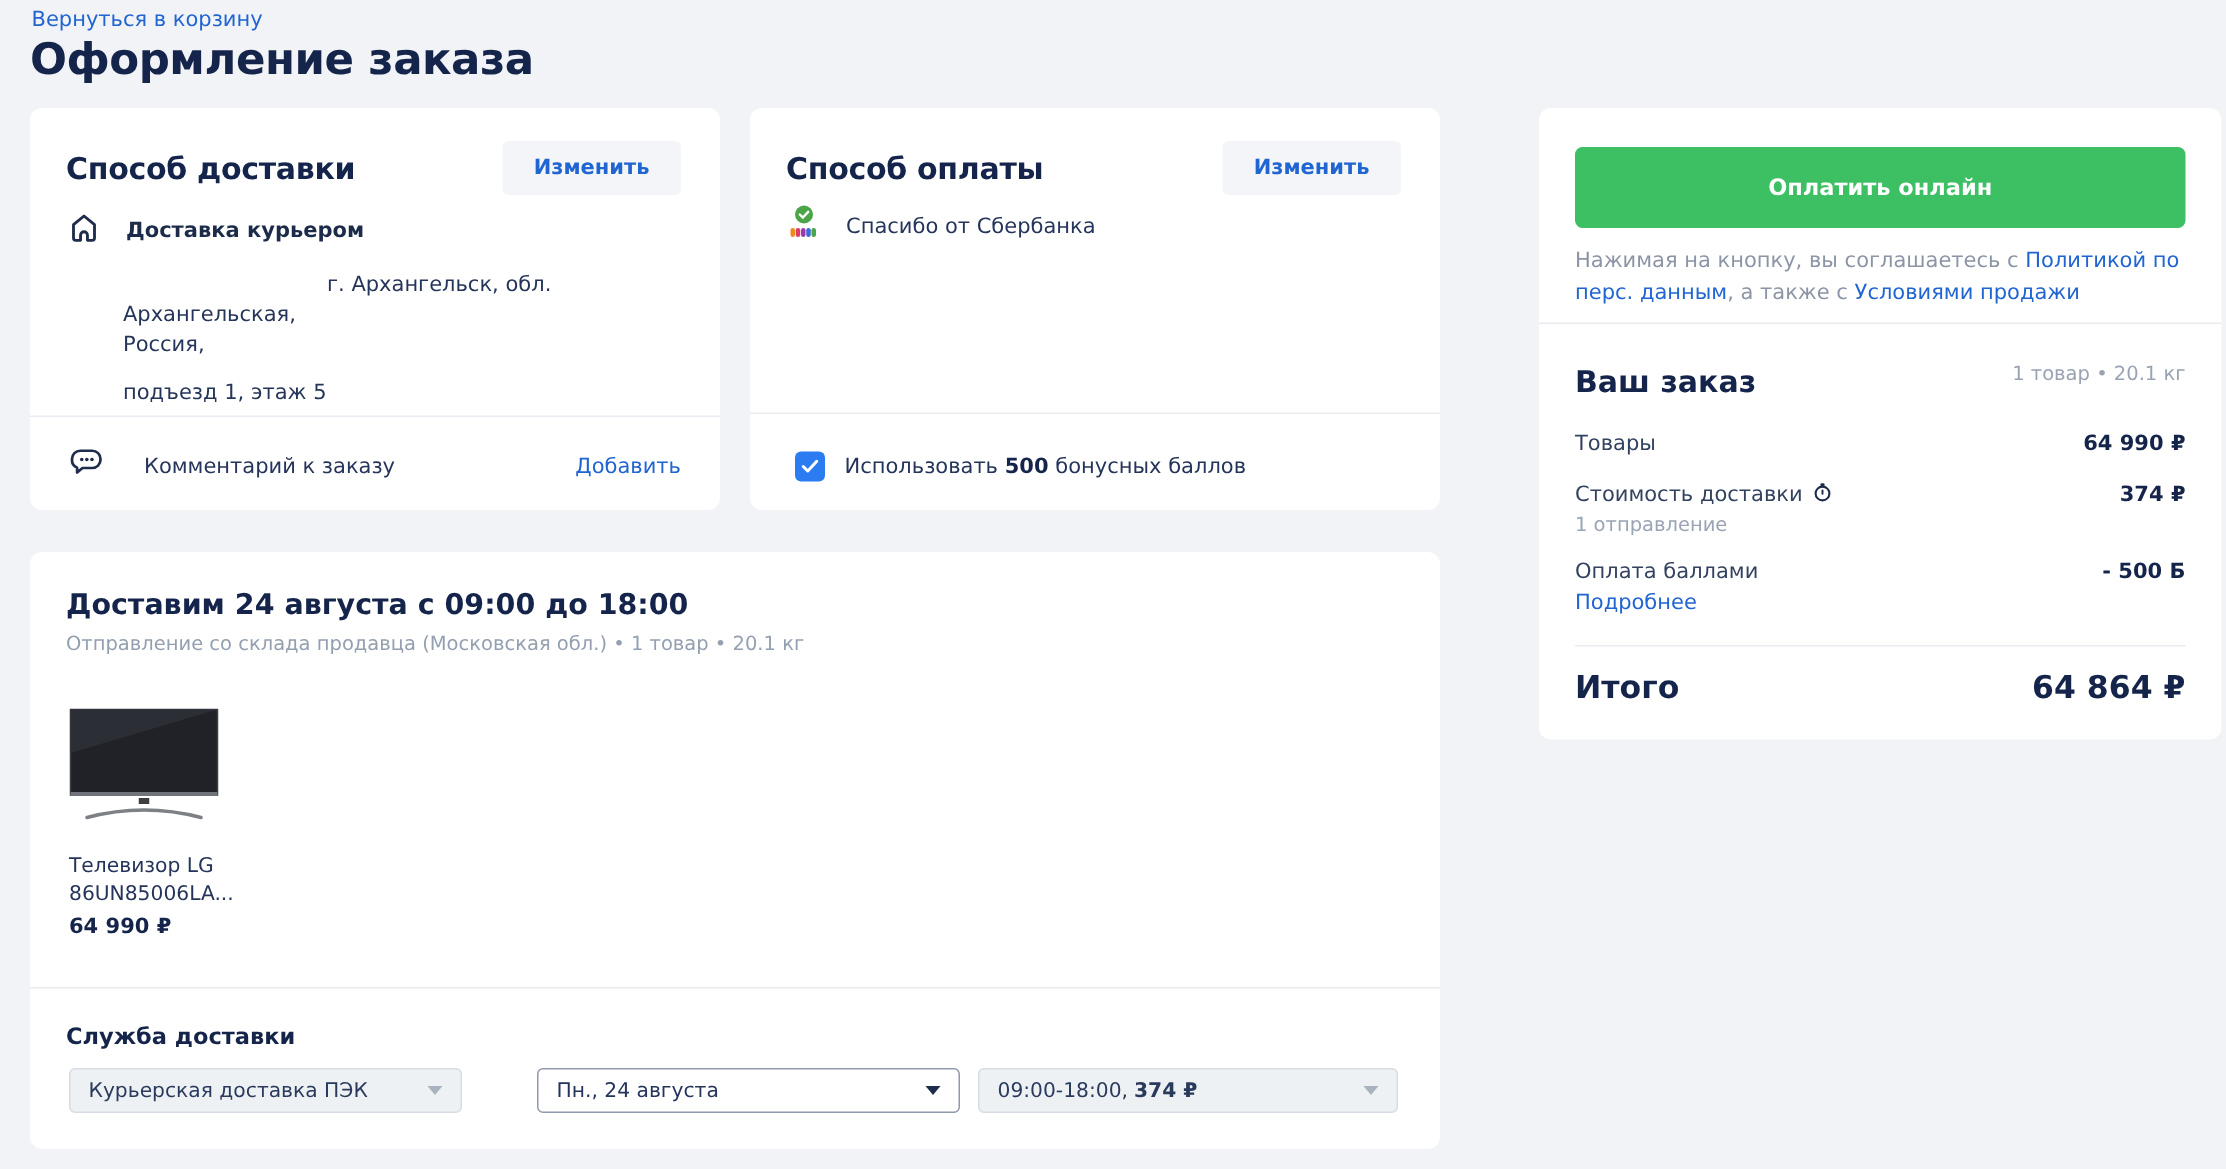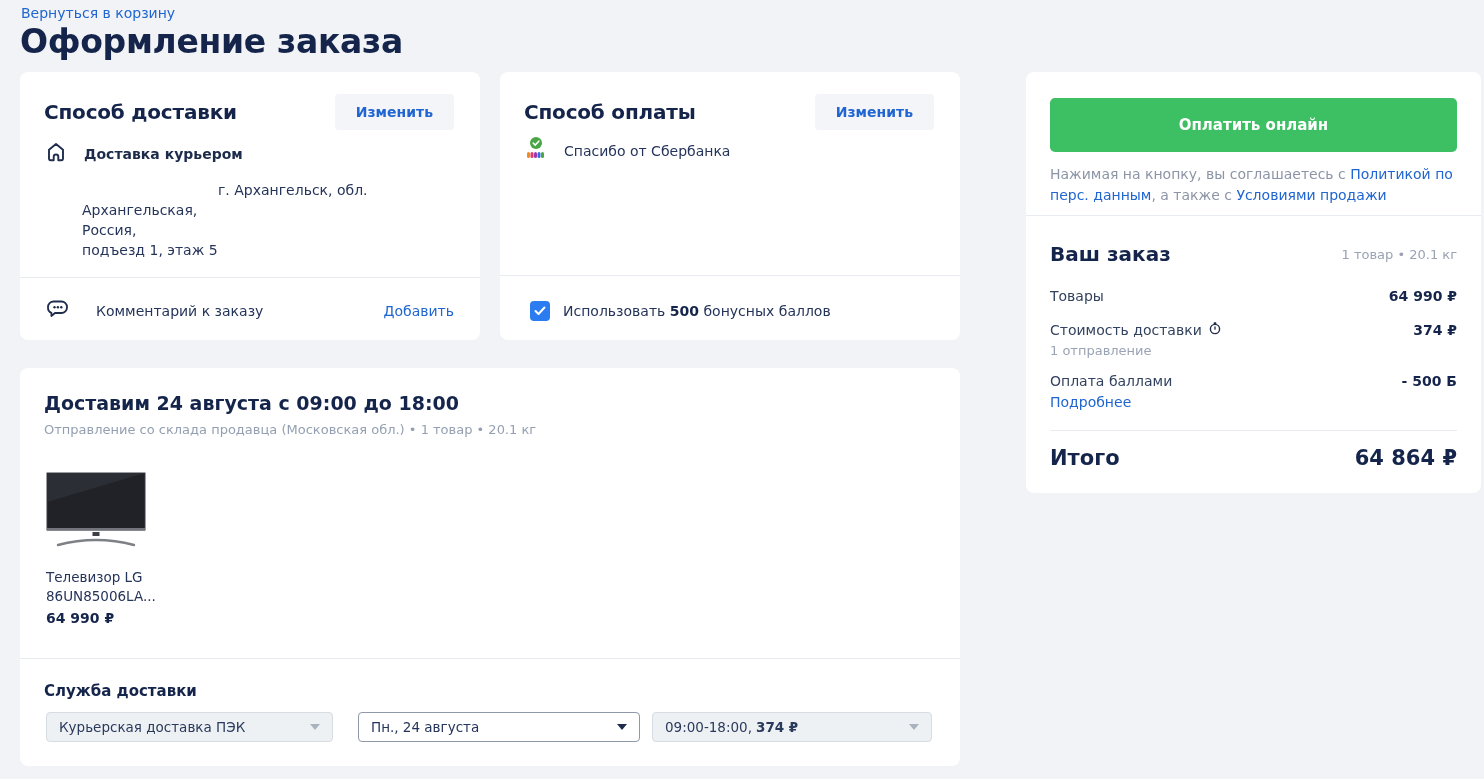--- a/index.html
+++ b/index.html
@@ -6,21 +6,21 @@
   html,body { background:#f1f3f6; }
   .page {
     position:relative; width:1484px; height:779px; overflow:hidden;
     background:#f1f3f6; color:#1c2b4a;
     font-family:"DejaVu Sans","Liberation Sans",sans-serif;
   }
   a { text-decoration:none; cursor:pointer; }
 
   
   .back-link { position:absolute; left:21px; top:5px; font-size:14px; color:#2065d1; }
-  .page-title { position:absolute; left:20px; top:22px; font-size:33px; font-weight:bold; color:#15244a; letter-spacing:-0.3px; }
+  .page-title { position:absolute; left:20px; top:22px; font-size:29px; font-weight:bold; color:#15244a; letter-spacing:-0.3px; }
 
   
   .card { position:absolute; background:#fff; border-radius:8px; }
   #card-delivery { left:20px; top:72px; width:460px; height:268px; }
   #card-payment  { left:500px; top:72px; width:460px; height:268px; }
   #card-shipment { left:20px; top:368px; width:940px; height:398px; }
   #card-summary  { left:982px; top:72px; width:455px; height:421px;margin-left:44px; }
   #card-promo    { left:982px; top:519px; width:455px; height:54px; }
 
   .card-head { position:absolute; left:24px; right:26px; top:22px; display:flex; justify-content:space-between; align-items:center; }
@@ -32,21 +32,21 @@
   }
   .divider { position:absolute; left:0; right:0; height:1px; background:#e8ebef; }
 
   .icon-row { display:flex; align-items:center; gap:16px; }
   .method-name { font-size:14px; font-weight:bold; color:#1c2b4a; }
 
   
   #card-delivery .method-row { position:absolute; left:24px; top:68px; }
   .address { position:absolute; left:62px; right:20px; top:108px; font-size:14px; color:#25345a; line-height:20px; }
   .addr-redacted { display:inline-block; width:136px; }
-  .addr-line3 { }
+  .addr-line3 { margin-top:12px; }
   #card-delivery .divider { top:205px; }
   .comment-row { position:absolute; left:24px; right:26px; top:218px; height:42px; display:flex; align-items:center; gap:26px; font-size:14px; color:#25345a; }
   .comment-row .action { margin-left:auto; color:#2065d1; font-size:14px; }
 
   
   #card-payment .method-row { position:absolute; left:24px; top:64px; }
   #card-payment .divider { top:203px; }
   .bonus-row { position:absolute; left:30px; top:218px; height:42px; display:flex; align-items:center; gap:13px; font-size:14px; color:#25345a; cursor:pointer; }
   .checkbox { width:20px; height:20px; background:#2b7cf0; border-radius:4px; display:flex; align-items:center; justify-content:center; flex:0 0 auto; }
   .bonus-bold { font-weight:bold; color:#15244a; }
@@ -58,38 +58,38 @@
   .prod-name { position:absolute; left:26px; top:200px; width:150px; font-size:13.5px; color:#25345a; line-height:19px; cursor:pointer; }
   .prod-price { position:absolute; left:26px; top:242px; font-size:14px; font-weight:bold; color:#15244a; }
   #card-shipment .divider { top:290px; }
   .service-title { position:absolute; left:24px; top:314px; font-size:15px; font-weight:bold; color:#15244a; }
   .select {
     position:absolute; top:344px; height:30px; border-radius:4px;
     display:flex; align-items:center; padding:0 12px; font-size:13.5px; cursor:pointer;
   }
   .sel-disabled { background:#eef1f4; border:1px solid #d7dce2; color:#2a3a5c; }
   .sel-enabled  { background:#ffffff; border:1px solid #8f99a9; color:#25345a;gap:16px; }
-  #select-service { left:26px;  width:287px; }
+  #select-service { left:26px;  width:262px; }
   #select-date    { left:338px; width:282px; }
   #select-time    { left:632px; width:280px; }
   .sel-bold { font-weight:bold; margin-left:4px; }
   .tri { width:0; height:0; border-left:5px solid transparent; border-right:5px solid transparent; margin-left:auto; }
   .tri-dark { border-top:6px solid #1f2c4c; }
   .tri-gray { border-top:6px solid #a9b2bf; }
 
   
   .pay-btn {
     position:absolute; left:24px; top:26px; width:407px; height:54px;
     background:#3dbf63; border:none; border-radius:5px; cursor:pointer;
     color:#fff; font-size:15px; font-weight:bold; font-family:inherit;
   }
   .legal { position:absolute; left:24px; top:92px; width:404px; font-size:14px; line-height:21px; color:#8c95a6; }
   .legal a { color:#2065d1; }
   .div-legal { top:143px; }
-  .order-head { position:absolute; left:24px; right:24px; top:170px; display:flex; justify-content:space-between; align-items:center; }
+  .order-head { position:absolute; left:24px; right:24px; top:170px; display:flex; justify-content:space-between; align-items:flex-start; }
   .order-title { font-size:20px; font-weight:bold; color:#15244a; }
   .order-meta { font-size:13px; color:#99a3b3; }
   .sum-row { position:absolute; left:24px; right:24px; display:flex; justify-content:space-between; align-items:center; font-size:14px; color:#33425f; }
   .sum-row .lbl { display:flex; align-items:center; gap:6px; }
   .sum-row .val { font-weight:bold; color:#15244a; }
   #row-items    { top:216px; }
   #row-delivery { top:249px; }
   .row-note { position:absolute; left:24px; top:271px; font-size:13px; color:#9aa4b4; }
   #row-points   { top:301px; }
   .row-link { position:absolute; left:24px; top:322px; font-size:14px; color:#2065d1; }

